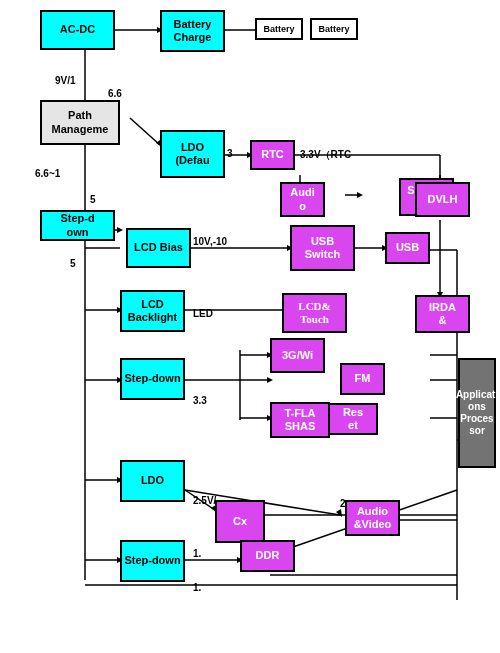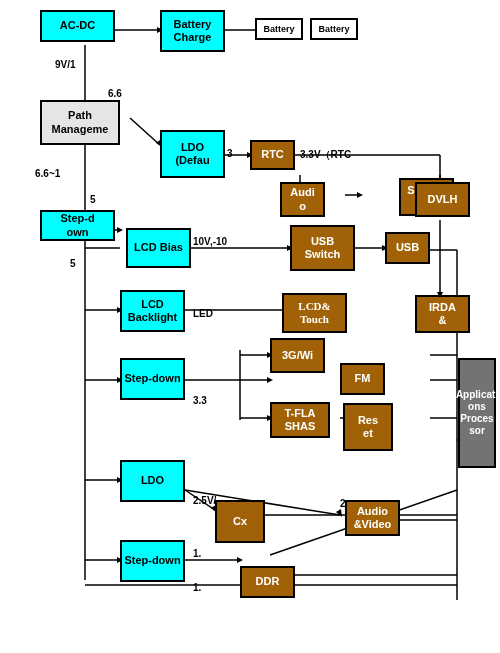--- a/index.html
+++ b/index.html
@@ -21,21 +21,21 @@
       position: absolute;
       display: flex;
       align-items: center;
       justify-content: center;
       text-align: center;
       font-weight: bold;
       border: 2px solid #000;
       line-height: 1.2;
     }
     .cyan { background: #00FFFF; color: #000; }
-    .blue { background: #a16207; color: #fff; }
+    .blue { background: #d946ef; color: #fff; }
     .yellow { background: #e5e5e5; color: #000; }
     .red { background: #737373; color: #fff; }
     .white-box { background: #fff; border: 2px solid #000; }
     .label {
       position: absolute;
       font-size: 10px;
       font-weight: bold;
       color: #000;
     }
     svg.arrows {
@@ -146,36 +146,36 @@
     <line x1="457" y1="440" x2="480" y2="440" stroke="#000" stroke-width="1.5"></line>
 
     <line x1="240" y1="515" x2="457" y2="515" stroke="#000" stroke-width="1.5"></line>
 
     <line x1="400" y1="520" x2="457" y2="520" stroke="#000" stroke-width="1.5"></line>
 
     <line x1="85" y1="585" x2="457" y2="585" stroke="#000" stroke-width="1.5"></line>
     <line x1="270" y1="575" x2="457" y2="575" stroke="#000" stroke-width="1.5"></line>
   </svg>
 
-  <div class="block cyan" style="left:40px; top:10px; width:75px; height:32px;">
+  <div class="block cyan" style="left:40px; top:10px; width:75px; height:40px;">
     <span>AC-DC</span>
   </div>
 
   <div class="block cyan" style="left:160px; top:10px; width:65px; height:42px;">
     <span>Battery<br>Charge</span>
   </div>
 
   <div class="block white-box" style="left:255px; top:18px; width:48px; height:22px; font-size:9px;">
     <span>Battery</span>
   </div>
   <div class="block white-box" style="left:310px; top:18px; width:48px; height:22px; font-size:9px;">
     <span>Battery</span>
   </div>
 
-  <div class="label" style="left:55px; top:59px;text-align:center;">
+  <div class="label" style="left:55px; top:75px;text-align:center;">
     <span>9V/1</span>
   </div>
 
   <div class="label" style="left:108px; top:88px;">
     <span>6.6</span>
   </div>
 
   <div class="block yellow" style="left:40px; top:100px; width:80px; height:45px;">
     <span>Path<br>Manageme</span>
   </div>
@@ -269,21 +269,21 @@
   </div>
 
   <div class="block blue" style="left:340px; top:363px; width:45px; height:32px;">
     <span>FM</span>
   </div>
 
   <div class="block blue" style="left:270px; top:402px; width:60px; height:36px;">
     <span>T-FLA<br>SHAS</span>
   </div>
 
-  <div class="block blue" style="left:343px; top:403px; width:50px; height:48px;">
+  <div class="block blue" style="left:328px; top:403px; width:50px; height:32px;">
     <span>Res<br>et</span>
   </div>
 
   <div class="block red" style="left:458px; top:358px; width:38px; height:110px; font-size:10px;">
     <span>Applicati<br>ons<br>Proces<br>sor</span>
   </div>
 
   <div class="block cyan" style="left:120px; top:460px; width:65px; height:42px;">
     <span>LDO</span>
   </div>
@@ -305,21 +305,21 @@
   </div>
 
   <div class="block cyan" style="left:120px; top:540px; width:65px; height:42px;">
     <span>Step-down</span>
   </div>
 
   <div class="label" style="left:193px; top:548px;">
     <span>1.</span>
   </div>
 
-  <div class="block blue" style="left:240px; top:540px; width:55px; height:32px;margin-top:26px;">
+  <div class="block blue" style="left:240px; top:540px; width:55px; height:32px;">
     <span>DDR</span>
   </div>
 
   <div class="label" style="left:193px; top:582px;">
     <span>1.</span>
   </div>
 
 </div>
 
 </body></html>

